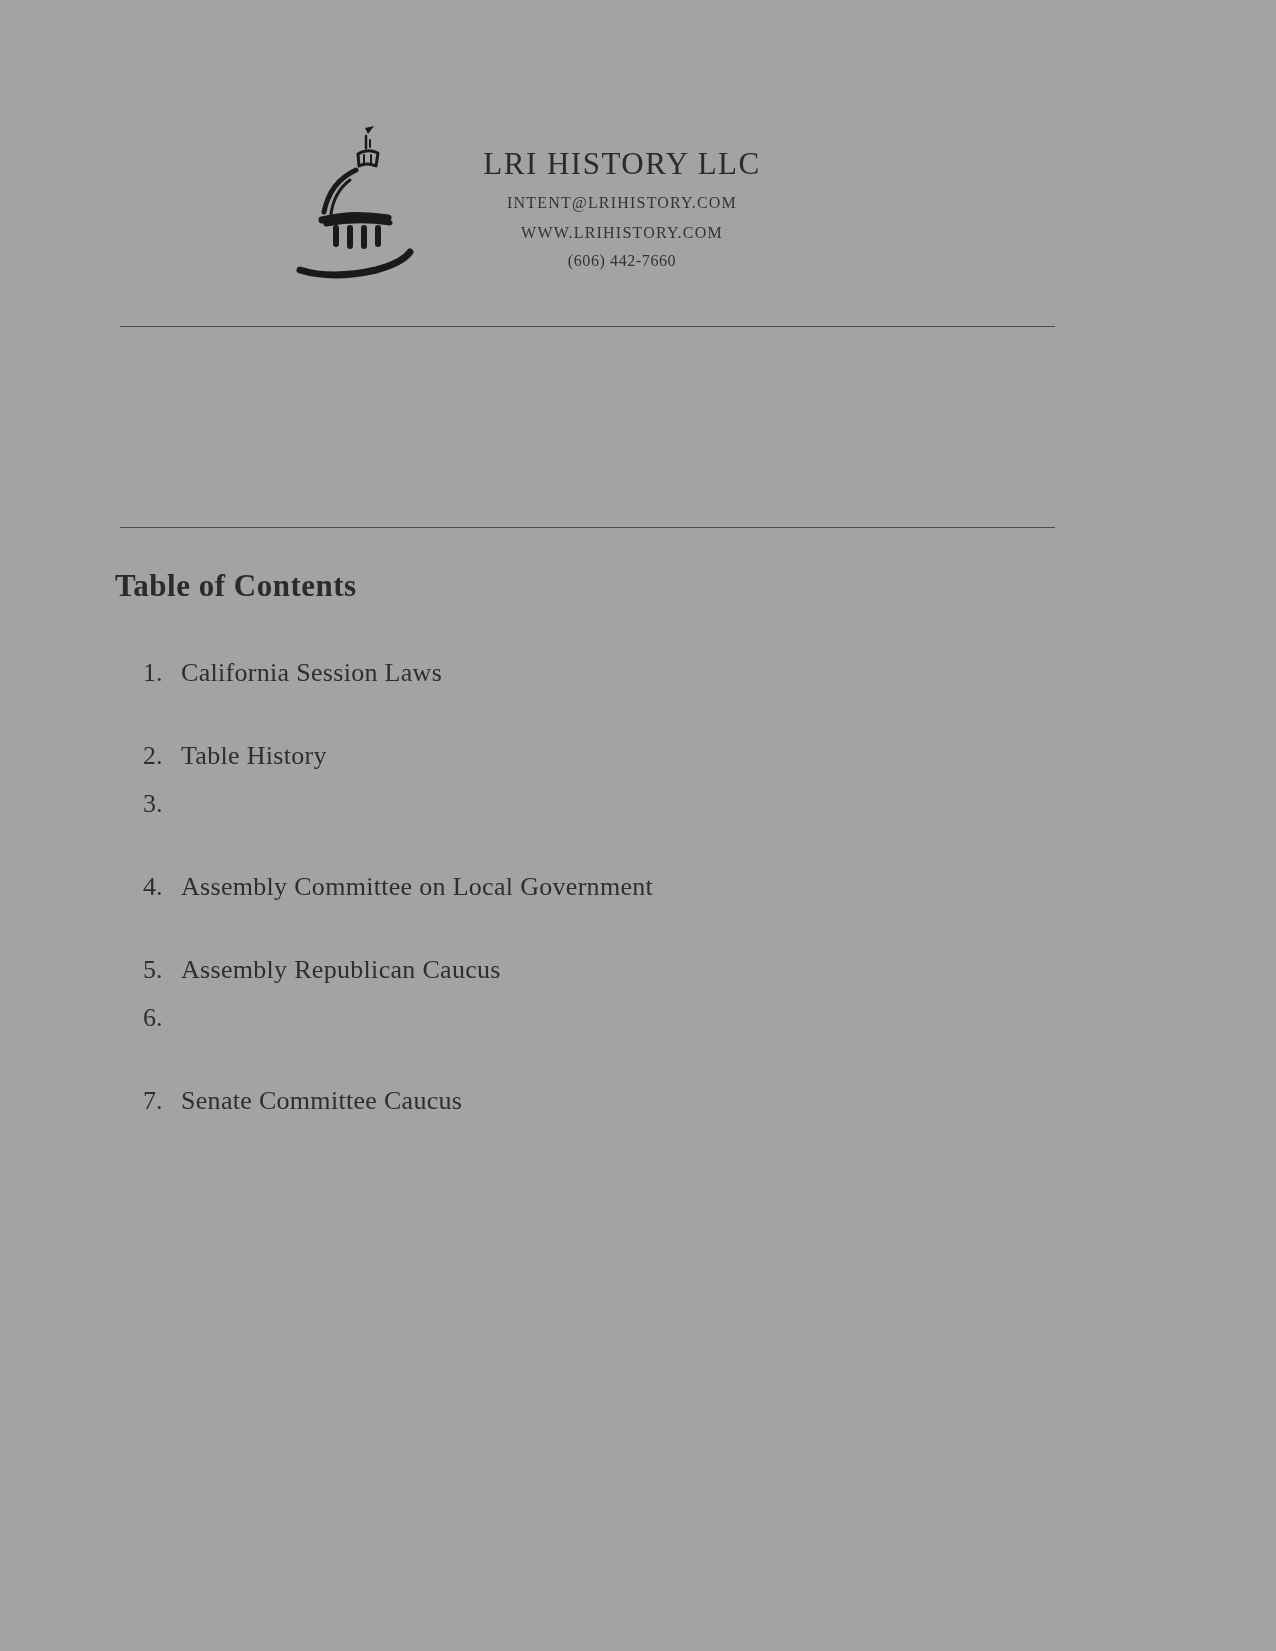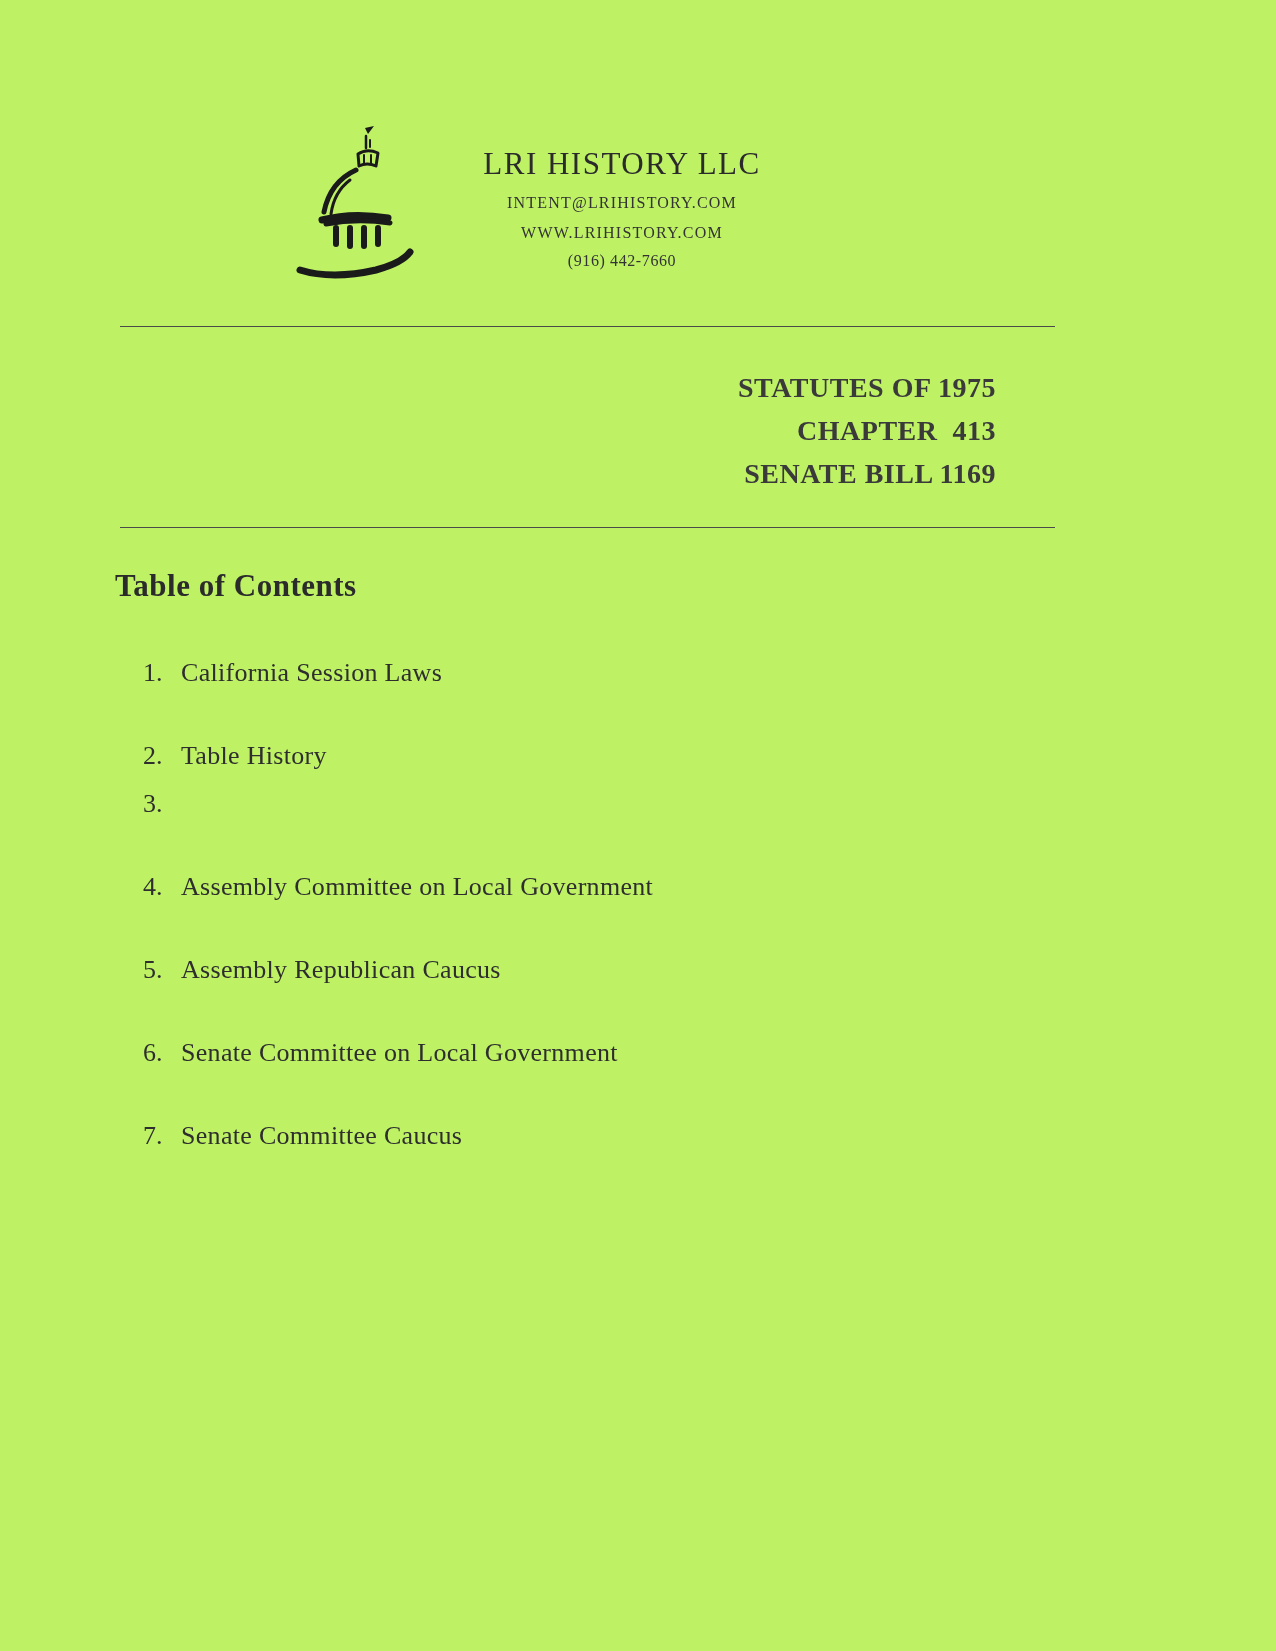--- a/index.html
+++ b/index.html
@@ -4,21 +4,21 @@
 <style>
   html, body {
     margin: 0;
     padding: 0;
     background: #ffffff;
   }
   .page {
     position: relative;
     width: 1276px;
     height: 1651px;
-    background: #bef264;
+    background: #a3a3a3;
     font-family: "Liberation Serif", "DejaVu Serif", serif;
     color: #262626;
     overflow: hidden;
   }
 
   
   .header {
     position: absolute;
     top: 120px;
     left: 292px;
@@ -147,32 +147,27 @@
         <path d="M34 104 Q65 98 98 103" stroke-width="5"></path>
 
         <path d="M8 150 Q40 160 84 150 Q110 143 118 132" stroke-width="7"></path>
       </svg>
     </div>
 
     <div class="header-text">
       <div class="company-name">LRI HISTORY LLC</div>
       <div class="contact-line">INTENT@LRIHISTORY.COM</div>
       <div class="contact-line">WWW.LRIHISTORY.COM</div>
-      <div class="phone-line">(916) 442-7660</div>
+      <div class="phone-line">(606) 442-7660</div>
     </div>
 
   </div>
 
   <hr class="rule rule-top">
 
-  <div class="title-block">
-    <div class="title-line">STATUTES OF 1975</div>
-    <div class="title-line">CHAPTER  413</div>
-    <div class="title-line">SENATE BILL 1169</div>
-  </div>
 
   <hr class="rule rule-bottom">
 
   <div class="toc-heading">Table of Contents</div>
 
   <div class="toc-list">
     <div class="toc-row">
       <span class="toc-num">1.</span>
       <span class="toc-label">California Session Laws</span>
     </div>
@@ -186,21 +181,20 @@
     <div class="toc-row">
       <span class="toc-num">4.</span>
       <span class="toc-label">Assembly Committee on Local Government</span>
     </div>
     <div class="toc-row">
       <span class="toc-num">5.</span>
       <span class="toc-label">Assembly Republican Caucus</span>
     </div>
     <div class="toc-row">
       <span class="toc-num">6.</span>
-      <span class="toc-label">Senate Committee on Local Government</span>
     </div>
     <div class="toc-row">
       <span class="toc-num">7.</span>
       <span class="toc-label">Senate Committee Caucus</span>
     </div>
   </div>
 
 </div>
 
 </body></html>

